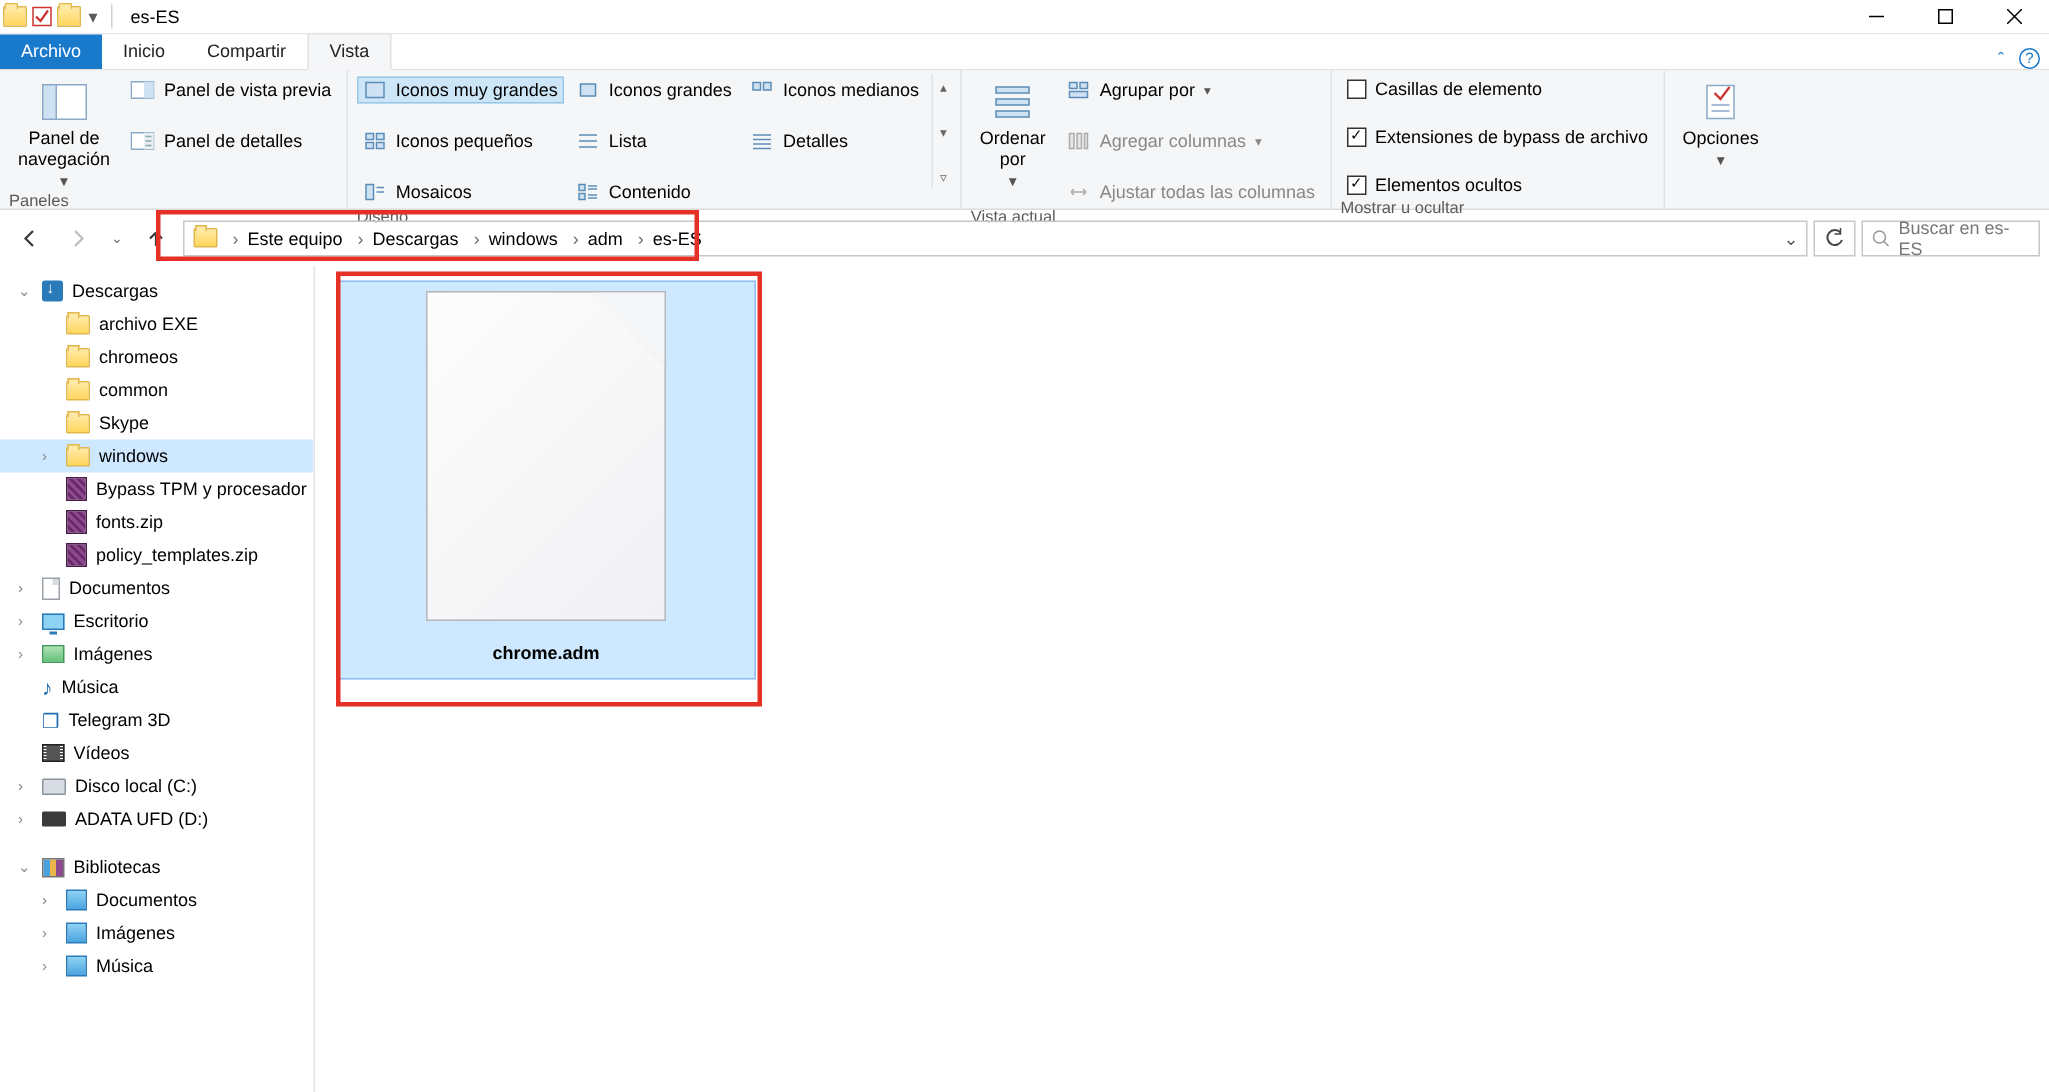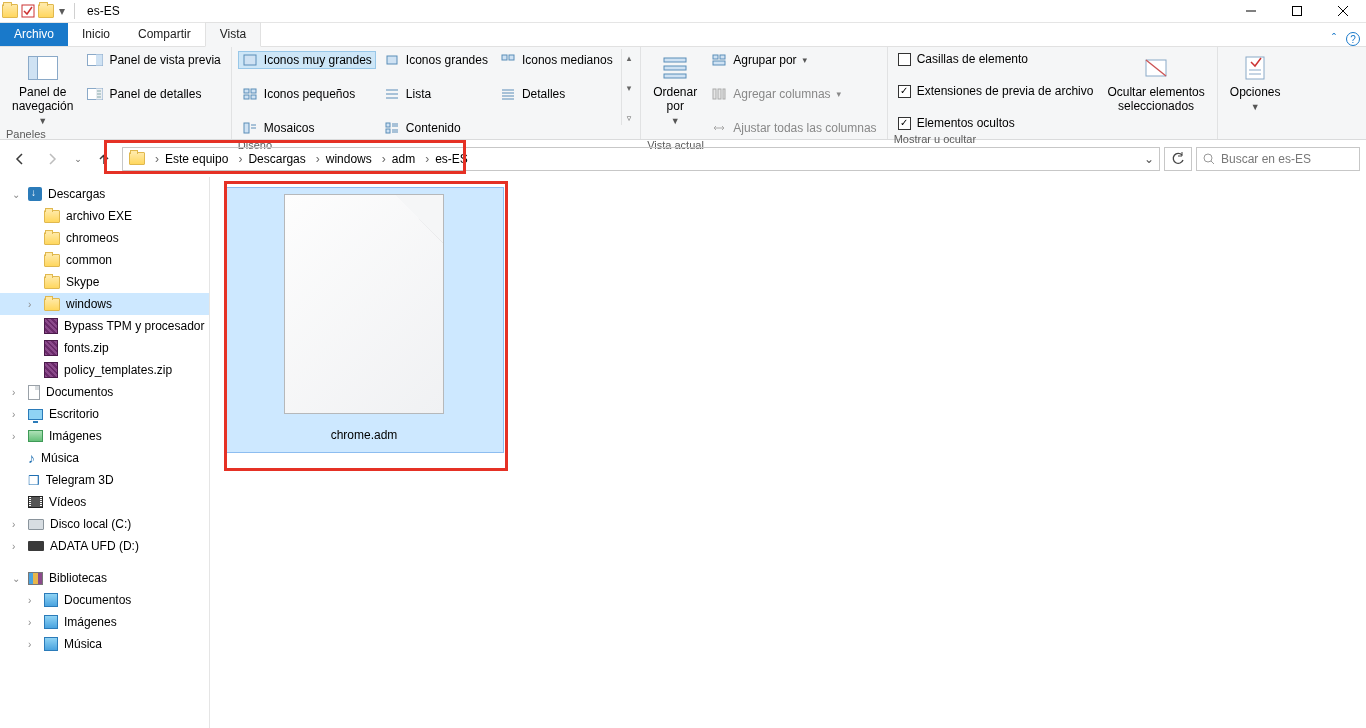--- a/index.html
+++ b/index.html
@@ -41,33 +41,33 @@
 
 
 .addrbar { height:37px; display:flex; align-items:center; padding:0 6px; gap:4px; }
 .navbtn { width:28px; height:28px; display:flex; align-items:center; justify-content:center; color:#8a8a8a; }
 .navbtn.enabled { color:#3a3a3a; }
 .addrbox { flex:1; height:24px; border:1px solid #c7c7c7; display:flex; align-items:center; padding-left:4px; gap:2px; position:relative;}
 .crumb { display:flex; align-items:center; gap:2px; padding:0 2px;}
 .crumb .sep { color:#6a6a6a; padding:0 4px;}
 .addrbox .addr-dd { margin-left:auto; width:20px; text-align:center; color:#555;}
 .refresh { width:28px; height:24px; border:1px solid #c7c7c7; display:flex; align-items:center; justify-content:center;}
-.searchbox { width:164px; height:24px; border:1px solid #c7c7c7; display:flex; align-items:center; color:#777; padding:0 6px; gap:6px;}
+.searchbox { width:119px; height:24px; border:1px solid #c7c7c7; display:flex; align-items:center; color:#777; padding:0 6px; gap:6px;}
 .red-annot { position:absolute; border:3px solid #e53125; pointer-events:none; }
 
 
 .main { display:flex; height: calc(728px - 23px - 24px - 93px - 37px); }
 .tree { width:210px; border-right:1px solid #e5e5e5; overflow:hidden; padding-top:6px;}
 .tnode { display:flex; align-items:center; gap:6px; height:22px; padding-left:12px;}
 .tnode.d1 { padding-left:28px;}
 .tnode.d2 { padding-left:28px;}
 .tnode .exp { width:10px; color:#8a8a8a; font-size:10px;}
 .tnode.selected { background:#cde8ff;}
 .tree .spacer { height:10px;}
-.content { flex:1; position:relative; padding:10px 14px; }
+.content { flex:1; position:relative; padding:10px 14px;font-weight:bold; }
 .file-tile { width:280px; display:flex; flex-direction:column; align-items:center; }
 .file-sel { background:#cde8ff; border:1px solid #8dbdf0; padding:6px 6px 10px; }
 .blank-doc { width:160px; height:220px; background:linear-gradient(135deg,#fdfdfd,#f0f1f3); border:1px solid #b6b8ba; position:relative; }
 .blank-doc .fold { position:absolute; top:0; right:0; width:48px; height:48px; background:linear-gradient(135deg,#fff 0%, #fff 48%, #d6d8da 52%, #c0c2c4 100%); clip-path: polygon(0 0, 100% 100%, 100% 0);}
 .blank-doc::after { content:""; position:absolute; top:0; right:0; width:48px; height:48px; background:#f5f6f7; clip-path: polygon(0 0, 100% 0, 100% 100%);} 
 .file-label { margin-top:14px; }
 
 
 .ic-folder { width:16px; height:13px; background:linear-gradient(#ffe9a6,#ffd75e); border:1px solid #e0b84e; border-radius:1px; position:relative;}
 .ic-folder::before{content:"";position:absolute;top:-3px;left:0;width:6px;height:3px;background:#ffe9a6;border:1px solid #e0b84e;border-bottom:none;}
@@ -332,36 +332,26 @@
 
   <div class="rgroup">
     <div class="body">
       <div class="col">
         <div class="row-item">
             <span class="chk"></span>
             <span>Casillas de elemento</span>
           </div>
         <div class="row-item">
             <span class="chk on"></span>
-            <span>Extensiones de previa de archivo</span>
+            <span>Extensiones de bypass de archivo</span>
           </div>
         <div class="row-item">
             <span class="chk on"></span>
             <span>Elementos ocultos</span>
           </div>
-      </div>
-      <div class="bigbtn">
-        <span class="ic">
-            <svg width="28" height="28">
-              <rect x="4" y="6" width="20" height="16" fill="#fff" stroke="#8aa9c8"></rect>
-              <line x1="4" y1="6" x2="24" y2="22" stroke="#c55" stroke-width="1.5"></line>
-            </svg>
-          </span>
-        <span style="white-space:pre-line">Ocultar elementos
-seleccionados</span>
       </div>
     </div>
     <div class="caption">Mostrar u ocultar</div>
   </div>
 
   <div class="rgroup" style="border-right:none">
     <div class="body">
       <div class="bigbtn">
         <span class="ic">
             <svg width="28" height="28">

